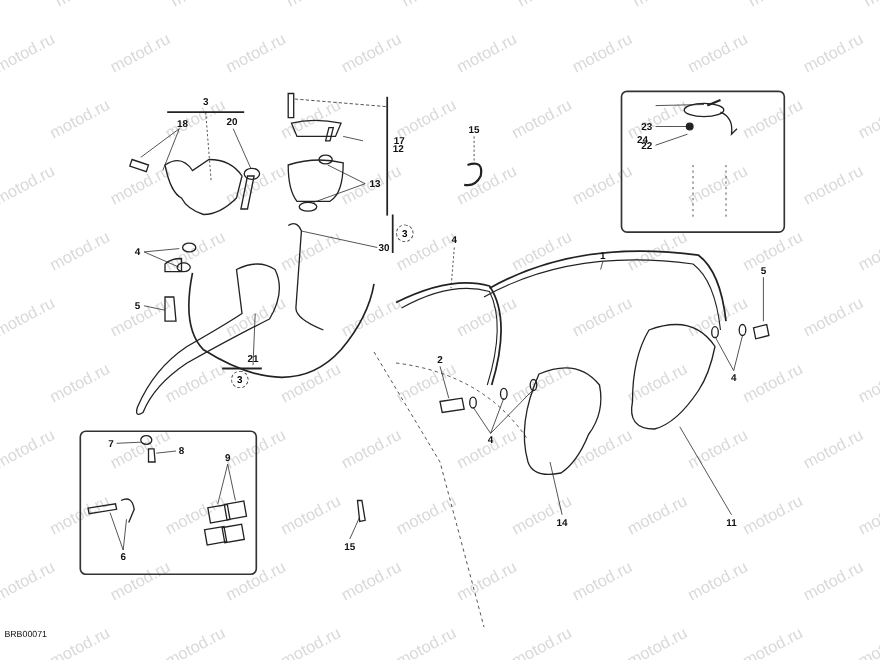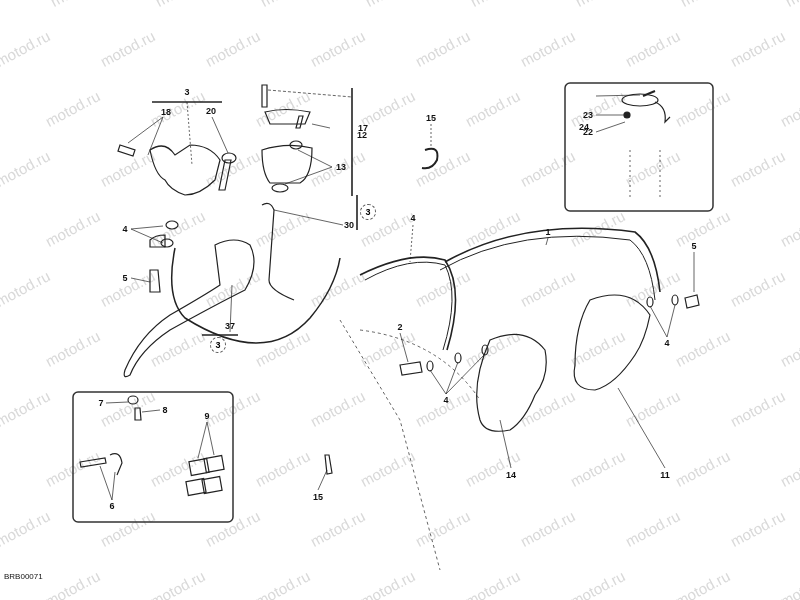--- a/index.html
+++ b/index.html
@@ -232,21 +232,21 @@
       <div class="lbl" style="left: 665px; top: 475px;">11</div>
       <div class="lbl" style="left: 362px; top: 135px;">12</div>
       <div class="lbl" style="left: 413px; top: 218px;">4</div>
       <div class="lbl" style="left: 511px; top: 475px;">14</div>
       <div class="lbl" style="left: 431px; top: 118px;">15</div>
       <div class="lbl" style="left: 341px; top: 167px;">13</div>
       <div class="lbl" style="left: 336px; top: 128px; margin-left: 27px;">17</div>
       <div class="lbl" style="left: 166px; top: 112px;">18</div>
       <div class="lbl" style="left: 211px; top: 111px;">20</div>
       <div class="lbl" style="left: 349px; top: 225px;">30</div>
-      <div class="lbl" style="left: 230px; top: 326px;">37</div>
+      <div class="lbl" style="left: 230px; top: 326px;">21</div>
       <div class="lbl" style="left: 588px; top: 132px;">22</div>
       <div class="lbl" style="left: 588px; top: 115px;">23</div>
       <div class="lbl" style="left: 584px; top: 96px; margin-top: 31px;">24</div>
     </div>
   <div id="ref-layer">
       <div class="circ3" style="left: 368px; top: 212px;">3</div>
       <div class="circ3" style="left: 218px; top: 345px;">3</div>
     </div>
 
   <div class="code">BRB00071</div>

